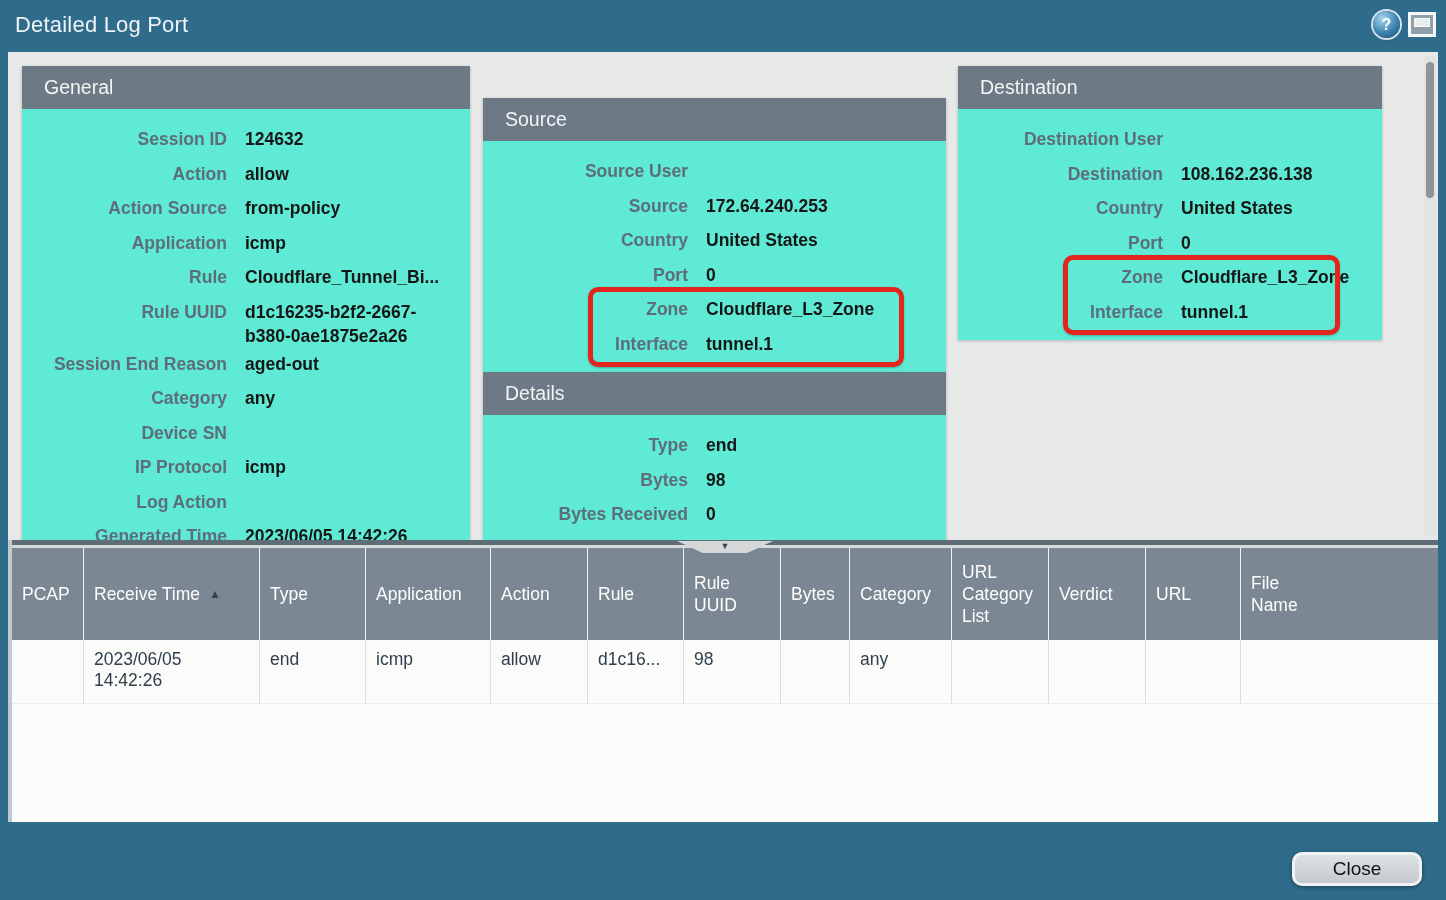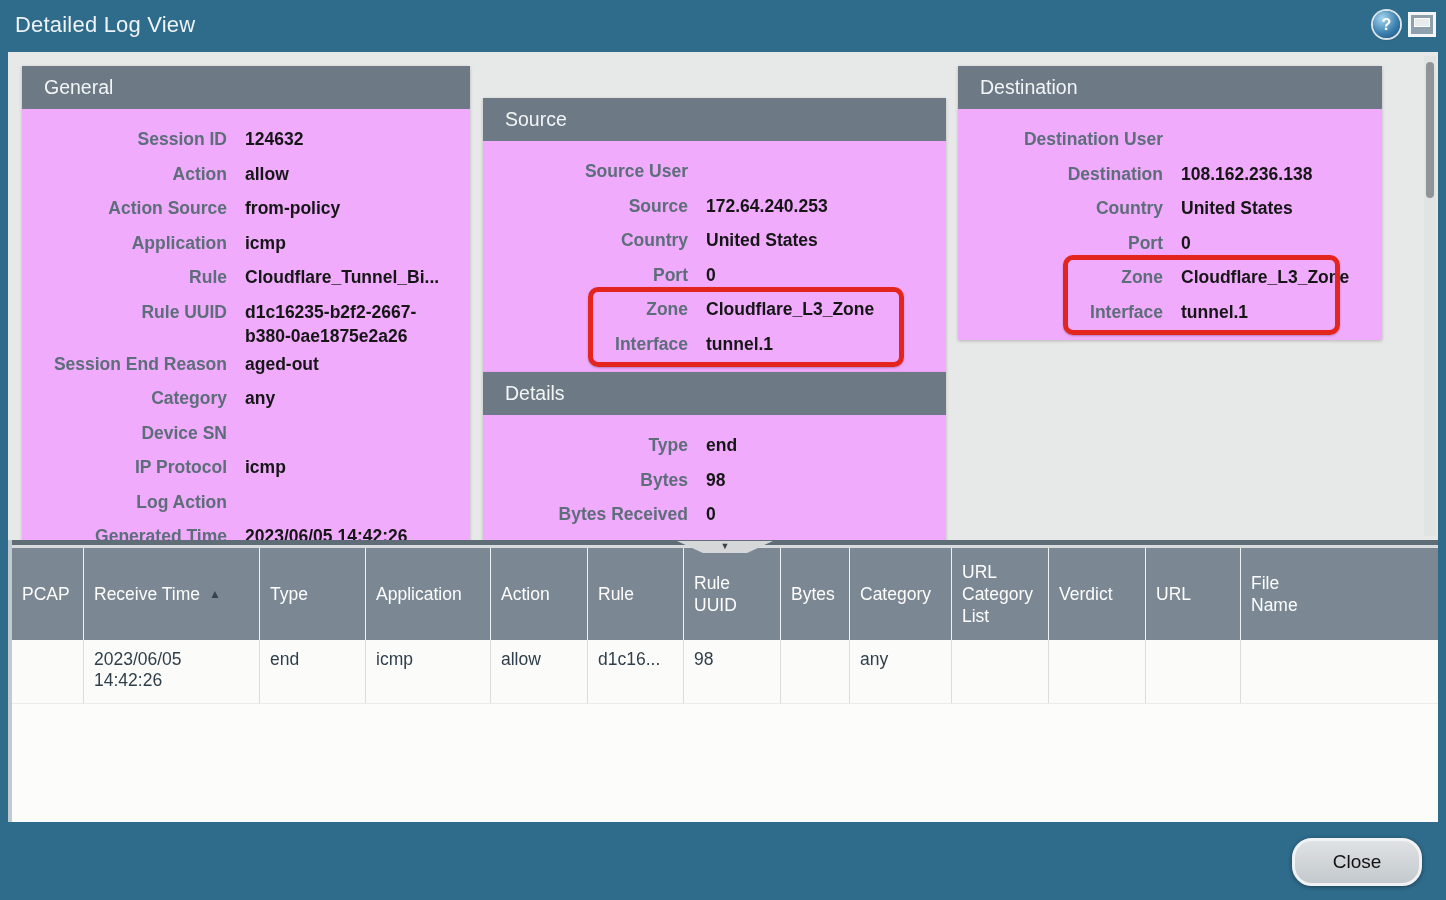--- a/index.html
+++ b/index.html
@@ -17,21 +17,21 @@
   .title{position:absolute;left:15px;top:12px;font-size:22px;color:#eef3f6;letter-spacing:.2px;}
   .help-icon{position:absolute;right:46px;top:11px;width:27px;height:27px;border-radius:50%;
     background:radial-gradient(circle at 35% 28%,#a8d6ef,#3d82b0 55%,#174e76);
     box-shadow:0 0 0 2px rgba(235,243,248,.9), 0 1px 3px rgba(0,0,0,.4);
     display:flex;align-items:center;justify-content:center;color:#fff;font-weight:bold;font-size:16px;cursor:pointer;}
   .win-icon{position:absolute;right:10px;top:12px;width:28px;height:25px;border:3px solid #f4f6f7;background:#8da0ac;cursor:pointer;}
   .win-icon .inner{margin:3px 3px 0 3px;height:9px;background:#e9eced;border:1px solid #fbfbfb;}
 
   
   .top-section{position:absolute;left:8px;top:52px;width:1430px;height:488px;background:#e7e8e8;overflow:hidden;}
-  .panel{position:absolute;background:#f0abfc;box-shadow:0 1px 3px rgba(0,0,0,.22);}
+  .panel{position:absolute;background:#5eead4;box-shadow:0 1px 3px rgba(0,0,0,.22);}
   .panel-header{height:43px;background:var(--panel-header);color:#f2f5f6;font-size:19.5px;line-height:43px;padding-left:22px;}
   .panel-body{position:relative;padding:14px 0 10px;font-weight:bold;}
   .prow{display:flex;min-height:34.5px;align-items:flex-start;}
   .plabel{flex:none;width:205px;text-align:right;color:#5d6d79;font-size:17.5px;line-height:24px;padding-top:4px;}
   .pvalue{flex:1;margin-left:18px;padding-right:14px;color:#161616;font-size:17.5px;line-height:24px;padding-top:4px;word-break:break-word;}
   #panel-general{left:14px;top:14px;width:448px;height:474px;overflow:hidden;}
   #panel-source{left:475px;top:14px;width:463px;margin-top:32px;}
   #panel-details{left:475px;top:320px;width:463px;height:168px;overflow:hidden;}
   #panel-destination{left:950px;top:14px;width:424px;}
   .red-annotation{position:absolute;left:105px;right:42px;border:5px solid var(--red);border-radius:10px;
@@ -49,30 +49,30 @@
   .thead{display:grid;grid-template-columns:var(--cols);height:92px;background:var(--table-header);}
   .th{display:flex;align-items:center;padding:6px 10px;border-right:1px solid #eef1f2;color:#fdfdfd;
     font-size:17.5px;line-height:22px;cursor:pointer;}
   .th:last-child{border-right:none;}
   .th .sort{margin-left:9px;font-size:12px;color:#39434b;}
   .trow{display:grid;grid-template-columns:var(--cols);height:64px;background:#fbfbfa;border-bottom:1px solid #ececec;cursor:pointer;}
   .td{padding:9px 10px 0;border-right:1px solid #dcdcdc;color:#2f3f4b;font-size:17.5px;line-height:21px;overflow:hidden;}
   .td:last-child{border-right:none;}
 
   
-  .close-btn{position:absolute;right:24px;bottom:14px;width:130px;height:48px;border-radius:20px;
+  .close-btn{position:absolute;right:24px;bottom:14px;width:130px;height:34px;border-radius:10px;
     background:linear-gradient(#dfe2e4,#c3c9cd);border:3px solid #f0f2f3;box-shadow:0 1px 4px rgba(0,0,0,.4);
     font-family:"Liberation Sans",sans-serif;font-size:19px;color:#121212;cursor:pointer;}
 </style>
 </head>
 <body>
 
 <div class="stage">
 
-  <div class="title">Detailed Log View</div>
+  <div class="title">Detailed Log Port</div>
   <div class="help-icon">
     <span>?</span>
   </div>
   <div class="win-icon">
     <div class="inner"></div>
   </div>
 
   <div class="top-section">
     <div class="panel" id="panel-general">
         <div class="panel-header">General</div>

